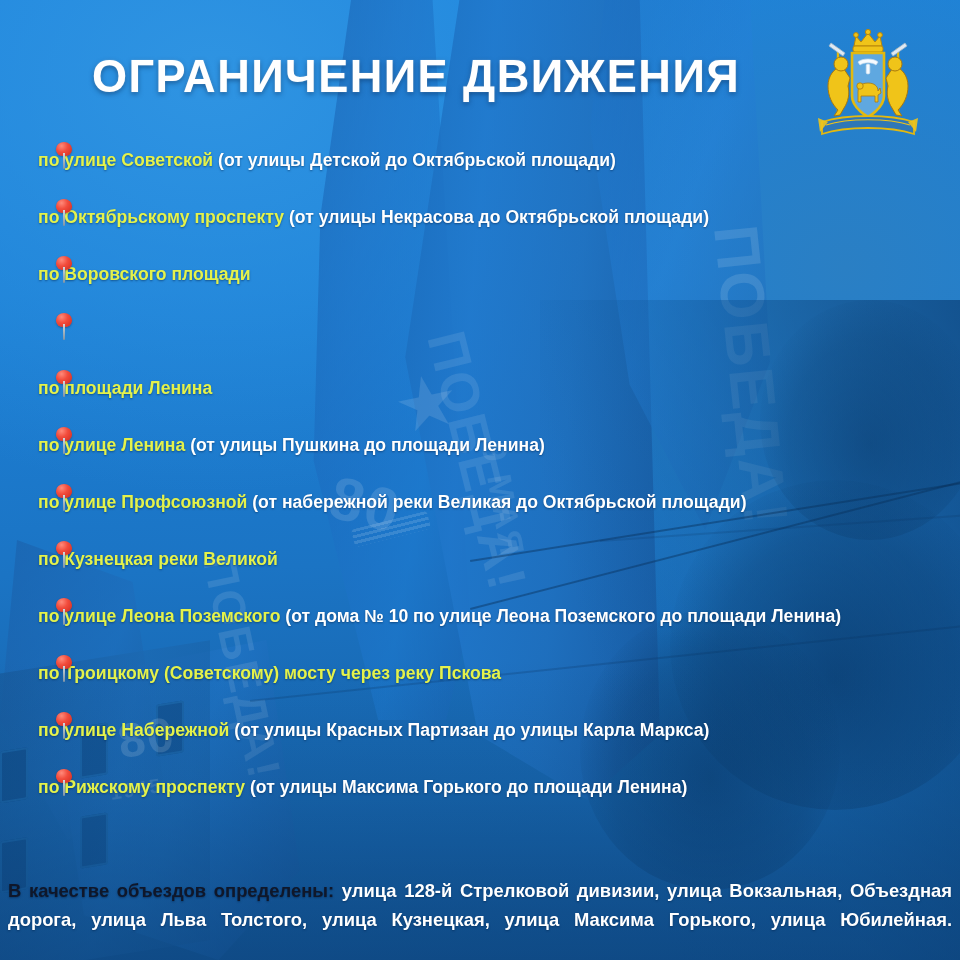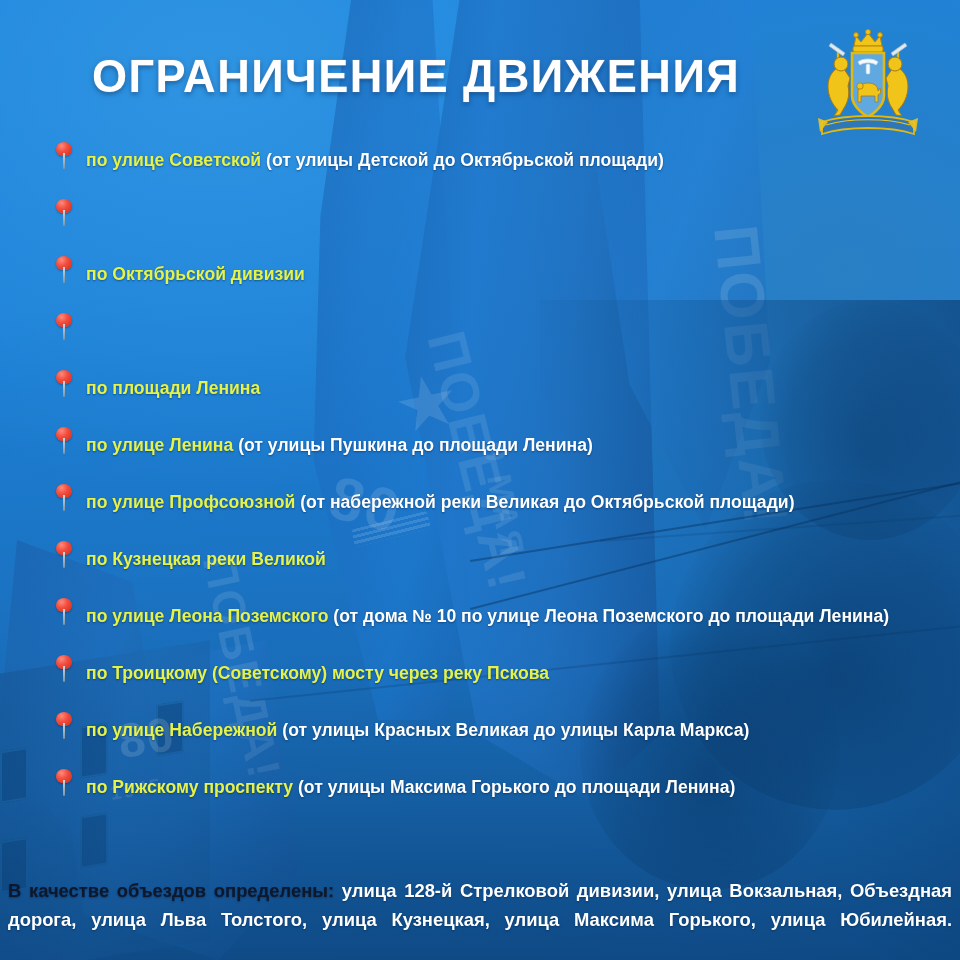--- a/index.html
+++ b/index.html
@@ -151,21 +151,21 @@
   .coat {
     position: absolute; left: 798px; top: 22px; width: 140px; height: 135px;
   }
   .coat svg { display:block; width: 140px; height: 135px; }
 
   
   .list { position: absolute; left: 0; top: 131px; width: 960px; }
   .item {
     position: relative;
     height: 57px;
-    padding-left: 86px;
+    padding-left: 38px;
     display: flex;
     align-items: center;
   }
   .pin {
     position: absolute;
     left: 55px;
     top: 11px;
     width: 18px;
     height: 27px;
   }
@@ -319,28 +319,29 @@
             <span class="needle"></span>
           </span>
         <span class="txt"><span class="hl">по улице Советской</span><span class="rest"> (от улицы Детской до Октябрьской площади)</span></span>
       </div>
 
       <div class="item">
         <span class="pin">
             <span class="head"></span>
             <span class="needle"></span>
           </span>
-      </div>
-
-      <div class="item">
-        <span class="pin">
-            <span class="head"></span>
-            <span class="needle"></span>
-          </span>
-        <span class="txt"><span class="hl">по Октябрьской дивизии</span><span class="rest"></span></span>
+        <span class="txt"><span class="hl">по Октябрьскому проспекту</span><span class="rest"> (от улицы Некрасова до Октябрьской площади)</span></span>
+      </div>
+
+      <div class="item">
+        <span class="pin">
+            <span class="head"></span>
+            <span class="needle"></span>
+          </span>
+        <span class="txt"><span class="hl">по Воровского площади</span><span class="rest"></span></span>
       </div>
 
       <div class="item">
         <span class="pin">
             <span class="head"></span>
             <span class="needle"></span>
           </span>
       </div>
 
       <div class="item">
@@ -390,21 +391,21 @@
             <span class="needle"></span>
           </span>
         <span class="txt"><span class="hl">по Троицкому (Советскому) мосту через реку Пскова</span><span class="rest"></span></span>
       </div>
 
       <div class="item">
         <span class="pin">
             <span class="head"></span>
             <span class="needle"></span>
           </span>
-        <span class="txt"><span class="hl">по улице Набережной</span><span class="rest"> (от улицы Красных Великая до улицы Карла Маркса)</span></span>
+        <span class="txt"><span class="hl">по улице Набережной</span><span class="rest"> (от улицы Красных Партизан до улицы Карла Маркса)</span></span>
       </div>
 
       <div class="item">
         <span class="pin">
             <span class="head"></span>
             <span class="needle"></span>
           </span>
         <span class="txt"><span class="hl">по Рижскому проспекту</span><span class="rest"> (от улицы Максима Горького до площади Ленина)</span></span>
       </div>
 

